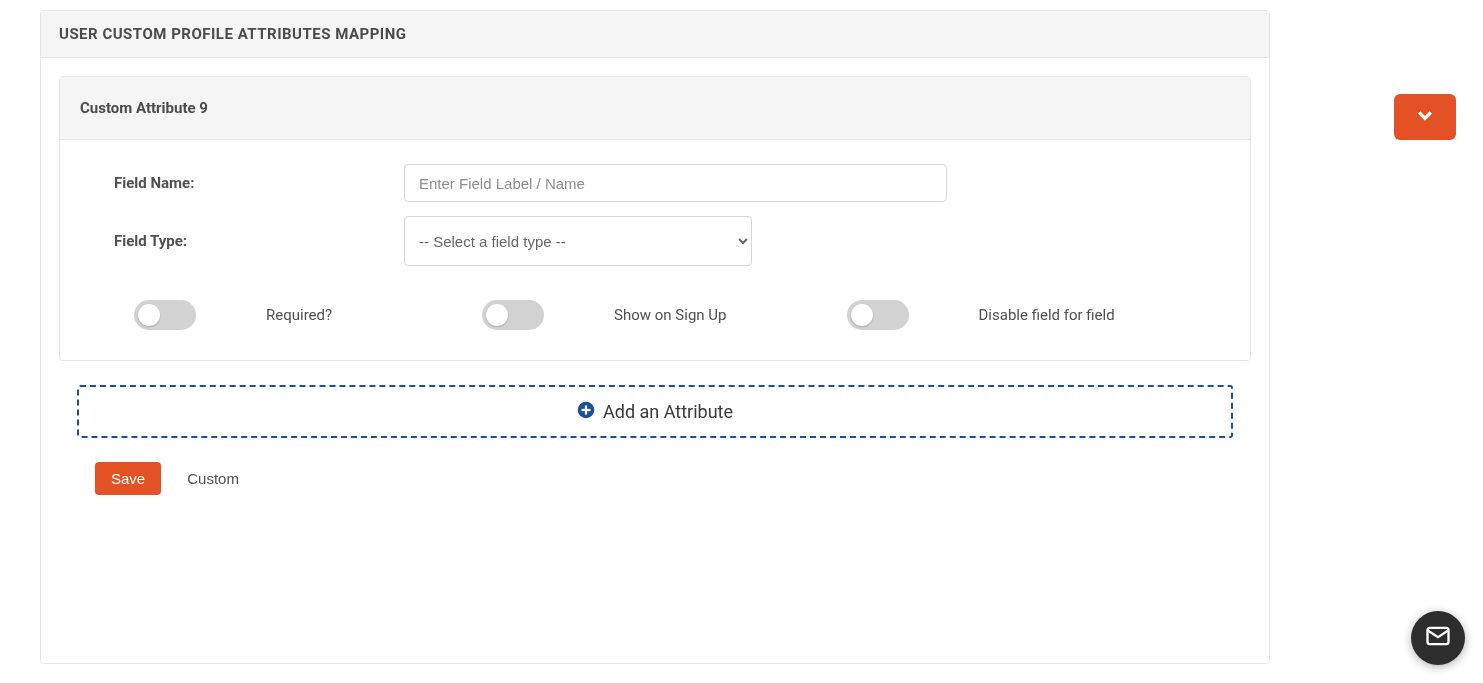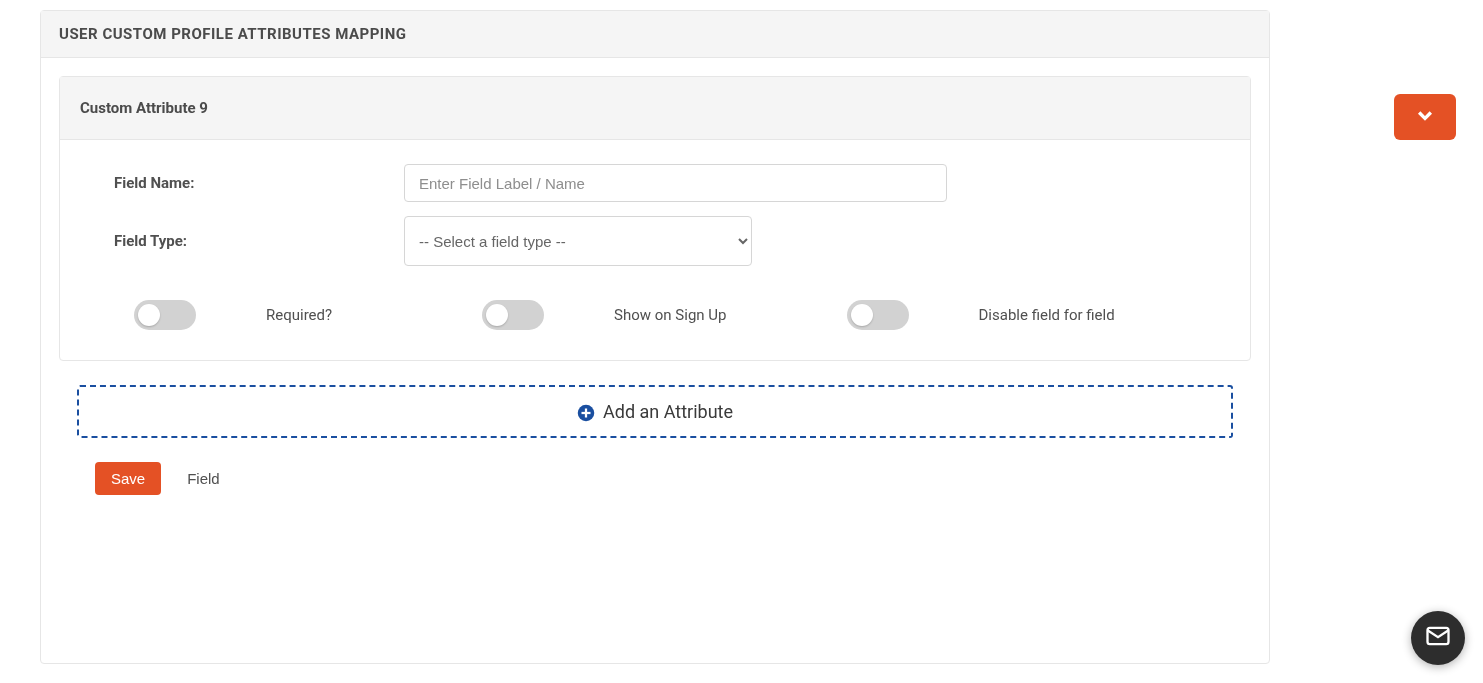--- a/index.html
+++ b/index.html
@@ -116,21 +116,21 @@
   .add-attr {
     margin: 24px 18px 0 18px;
     border: 2px dashed #1a4fa0;
     border-radius: 3px;
     text-align: center;
     padding: 14px 0;
     color: #3a3a3a;
     font-size: 18px;
     cursor: pointer;
     display: flex;
-    align-items: flex-end;
+    align-items: flex-start;
     justify-content: center;
     gap: 8px;
   }
   .plus-circle {
     display: inline-flex;
     align-items: center;
     justify-content: center;
     color: #1a4fa0;
   }
   .actions {
@@ -242,21 +242,21 @@
             <circle cx="12" cy="12" r="11" fill="#1a4fa0"></circle>
             <rect x="6" y="10.5" width="12" height="3" fill="#fff"></rect>
             <rect x="10.5" y="6" width="3" height="12" fill="#fff"></rect>
           </svg>
         </span>
         <span>Add an Attribute</span>
       </div>
 
       <div class="actions">
         <button class="btn-save">Save</button>
-        <button class="btn-cancel">Field</button>
+        <button class="btn-cancel">Custom</button>
       </div>
 
       <div class="outer-spacer"></div>
 
     </div>
   </div>
 </div>
 
 <div class="float-scroll">
   <span>

